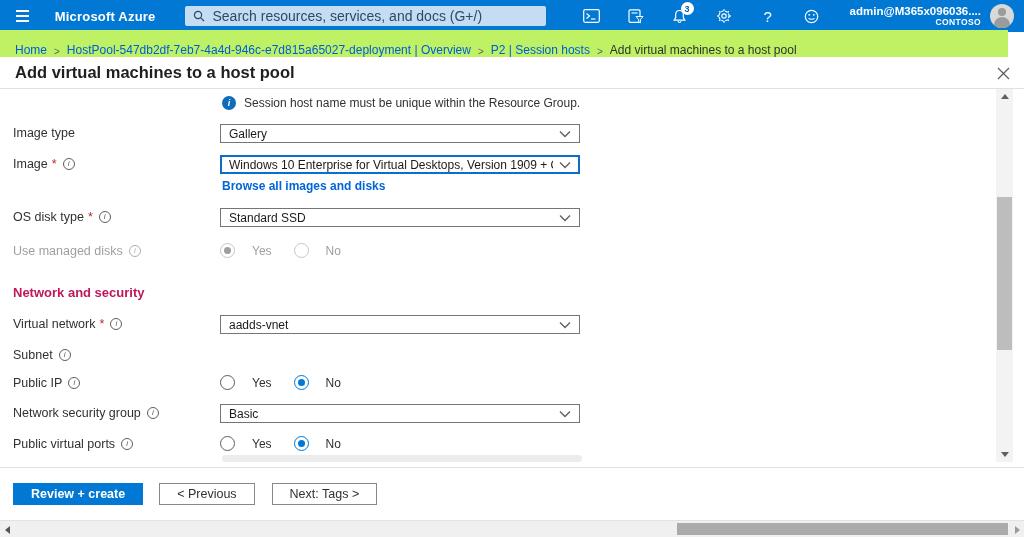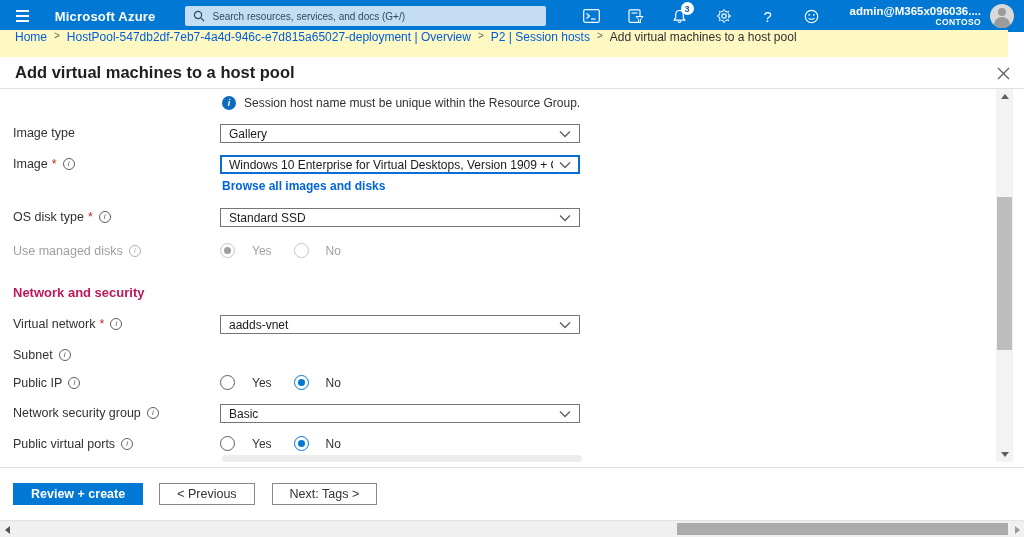--- a/index.html
+++ b/index.html
@@ -6,35 +6,35 @@
   body { background:#777; font-family:"Liberation Sans", sans-serif; }
   .screen { position:relative; width:1024px; height:537px; background:#fff; overflow:hidden; }
 
   
   .topbar { position:absolute; top:0; left:0; right:0; height:32px; background:#0078d4; display:flex; align-items:center; color:#fff; }
   .hamburger { margin-left:16px; width:17px; cursor:pointer; }
   .hamburger span { display:block; height:2px; background:#fff; margin:3px 0; }
   .brand { margin-left:26px; font-size:13px; font-weight:bold; letter-spacing:.2px; white-space:nowrap; }
   .searchbox { margin-left:30px; width:476px; height:20px; background:#c5ddf2; border-radius:2px; display:flex; align-items:center; padding:0 8px; }
   .searchbox svg { flex:0 0 auto; margin-right:7px; }
-  .searchbox input { border:none; outline:none; background:transparent; width:100%; font-size:10px; color:#16334d; font-family:"Liberation Sans", sans-serif; }
+  .searchbox input { border:none; outline:none; background:transparent; width:100%; font-size:14px; color:#16334d; font-family:"Liberation Sans", sans-serif; }
   .searchbox input::placeholder { color:#2a4a66; opacity:1; }
   .top-icons { display:flex; align-items:center; margin-left:24px; }
   .top-icon { width:30px; height:30px; display:flex; align-items:center; justify-content:center; position:relative; cursor:pointer; margin:0 7px; }
   .badge { position:absolute; top:1px; right:1px; width:13px; height:13px; border-radius:50%; background:#fff; color:#0a5fa5; font-size:9px; font-weight:bold; display:flex; align-items:center; justify-content:center; }
   .qmark { font-size:15px; color:#fff; font-weight:400; }
   .account { margin-left:16px; text-align:right; line-height:1.15; white-space:nowrap; }
   .account .email { font-size:11.5px; font-weight:bold; }
   .account .tenant { font-size:8.5px; font-weight:bold; letter-spacing:.4px; }
   .avatar { width:24px; height:24px; border-radius:50%; background:#d9d9d9; margin:0 10px 0 9px; position:relative; overflow:hidden; flex:0 0 auto; }
   .avatar .head { position:absolute; top:4px; left:8px; width:8px; height:8px; border-radius:50%; background:#9b9b9b; }
   .avatar .body { position:absolute; top:13px; left:4px; width:16px; height:12px; border-radius:8px 8px 0 0; background:#9b9b9b; }
 
   
-  .breadcrumb { position:absolute; top:30px; left:0; right:16px; height:27px; display:flex; align-items:flex-start; padding-left:15px; font-size:12px; background:#fef9c3; white-space:nowrap; }
+  .breadcrumb { position:absolute; top:30px; left:0; right:16px; height:27px; display:flex; align-items:flex-end; padding-left:15px; font-size:12px; background:#bef264; white-space:nowrap; }
   .breadcrumb a { color:#015cda; text-decoration:none; cursor:pointer; }
   .crumb-sep { color:#605e5c; margin:0 7px; font-size:10px; }
   .crumb-current { color:#323130; }
 
   
   .titlebar { position:absolute; top:57px; left:0; right:0; height:32px; display:flex; align-items:center; padding-left:15px; border-bottom:1px solid #e1e1e1; background:#fff; }
   .page-title { font-size:16.5px; font-weight:600; color:#201f1e; }
   .close-btn { position:absolute; right:10px; top:5px; width:22px; height:22px; display:flex; align-items:center; justify-content:center; cursor:pointer; }
 
   

